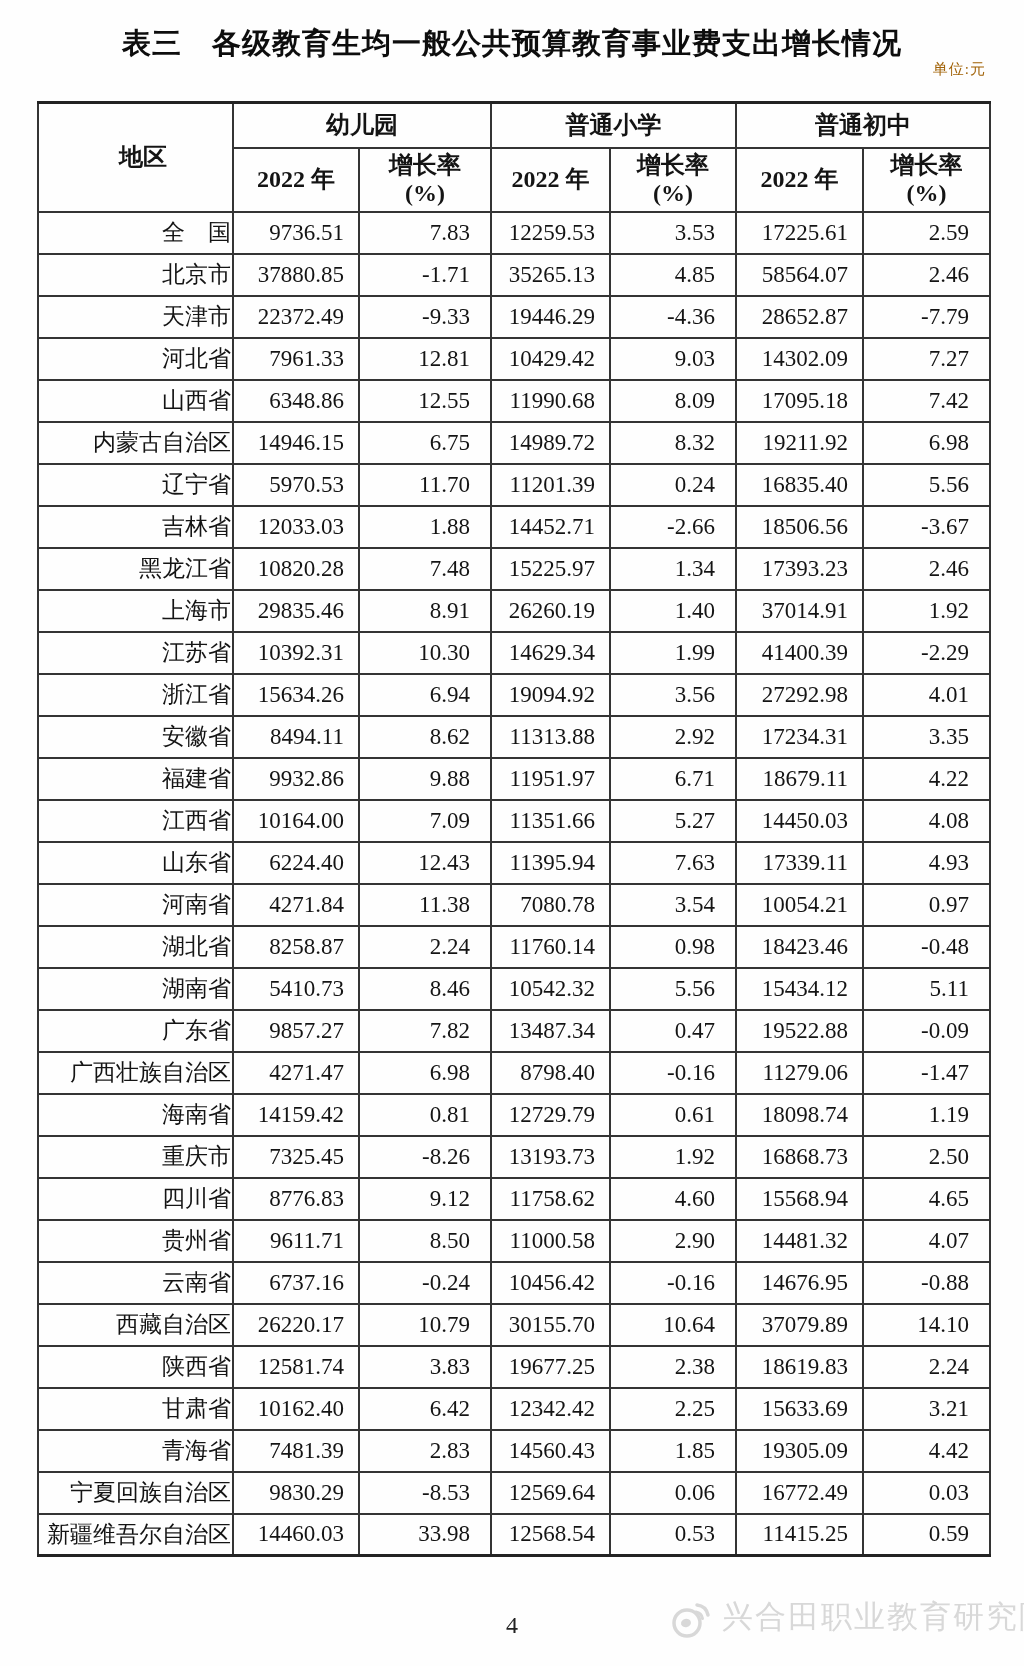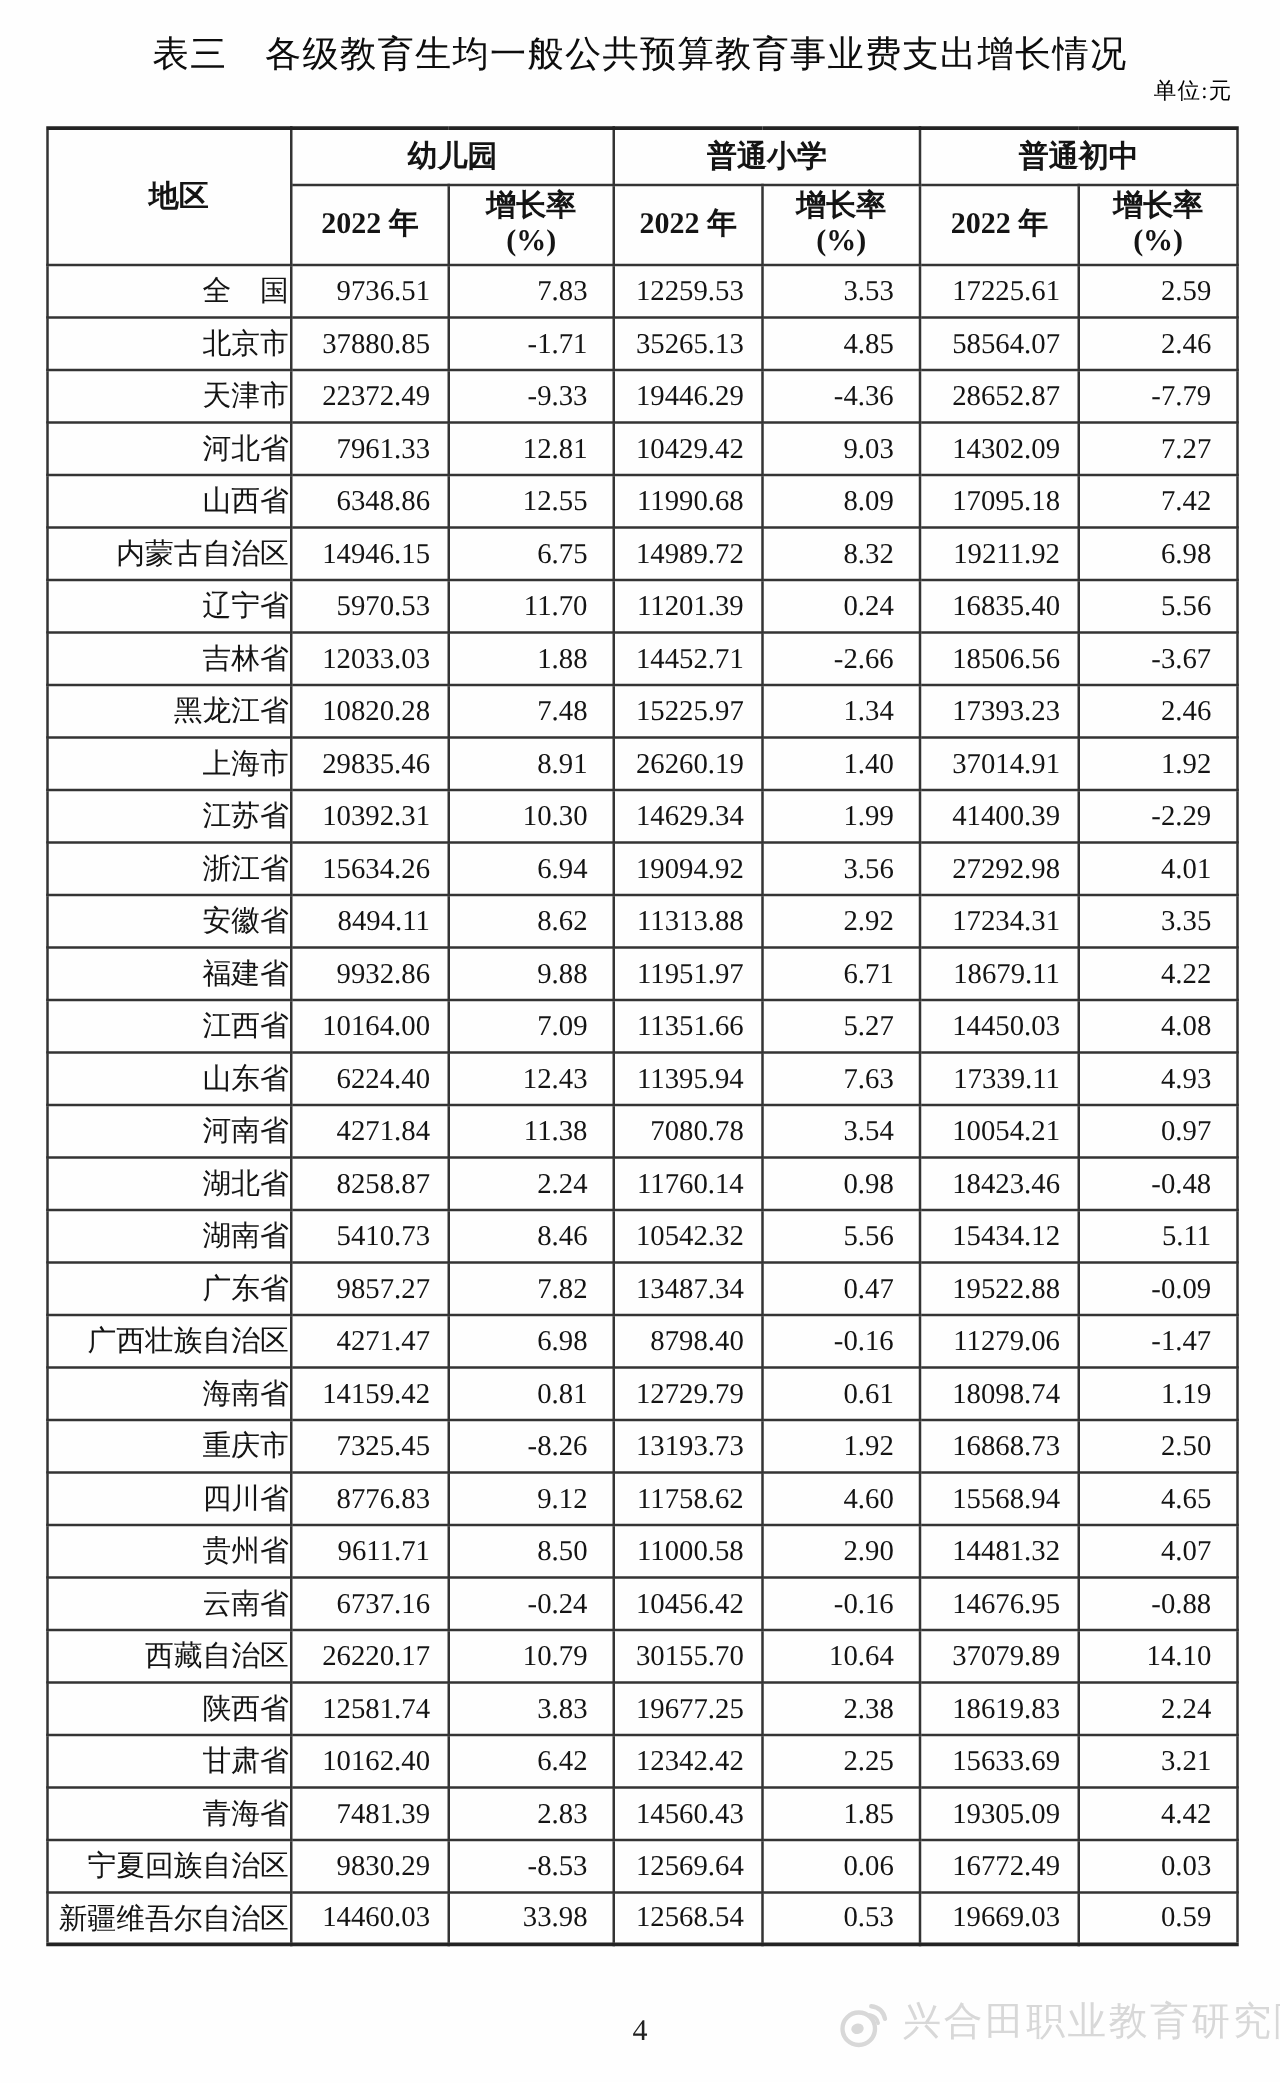--- a/index.html
+++ b/index.html
@@ -8,29 +8,29 @@
     width:1024px;height:1666px;
     background:#fefefe;
     font-family:"Liberation Serif","DejaVu Serif",serif;
     color:#141414;
     overflow:hidden;
   }
   .title{
     padding-top:24px;
     text-align:center;
     font-size:29px;
-    font-weight:400;
+    font-weight:700;
     letter-spacing:1px;
     color:#0d0d0d;
   }
   .unit{
     position:absolute;
     top:60px;right:38px;
-    font-size:18px;
-    color:#000000;
+    font-size:15px;
+    color:#a16207;
     letter-spacing:1px;
   }
   table.fee{
     margin:37px 0 0 37px;
     width:952px;
     border-collapse:collapse;
     table-layout:fixed;
     border-top:3px solid #232323;
     border-bottom:3px solid #232323;
   }
@@ -380,21 +380,21 @@
           <td class="rate">0.06</td>
           <td class="val">16772.49</td>
           <td class="rate">0.03</td>
         </tr>
         <tr>
           <td class="region">新疆维吾尔自治区</td>
           <td class="val">14460.03</td>
           <td class="rate">33.98</td>
           <td class="val">12568.54</td>
           <td class="rate">0.53</td>
-          <td class="val">19669.03</td>
+          <td class="val">11415.25</td>
           <td class="rate">0.59</td>
         </tr>
       </tbody>
   </table>
 
   <div class="page-number">4</div>
 
   <div class="watermark">
     <svg width="48" height="50" viewBox="0 0 48 50">
       <circle cx="19" cy="31" r="13" fill="none" stroke="#d8d8d8" stroke-width="3.5"></circle>

